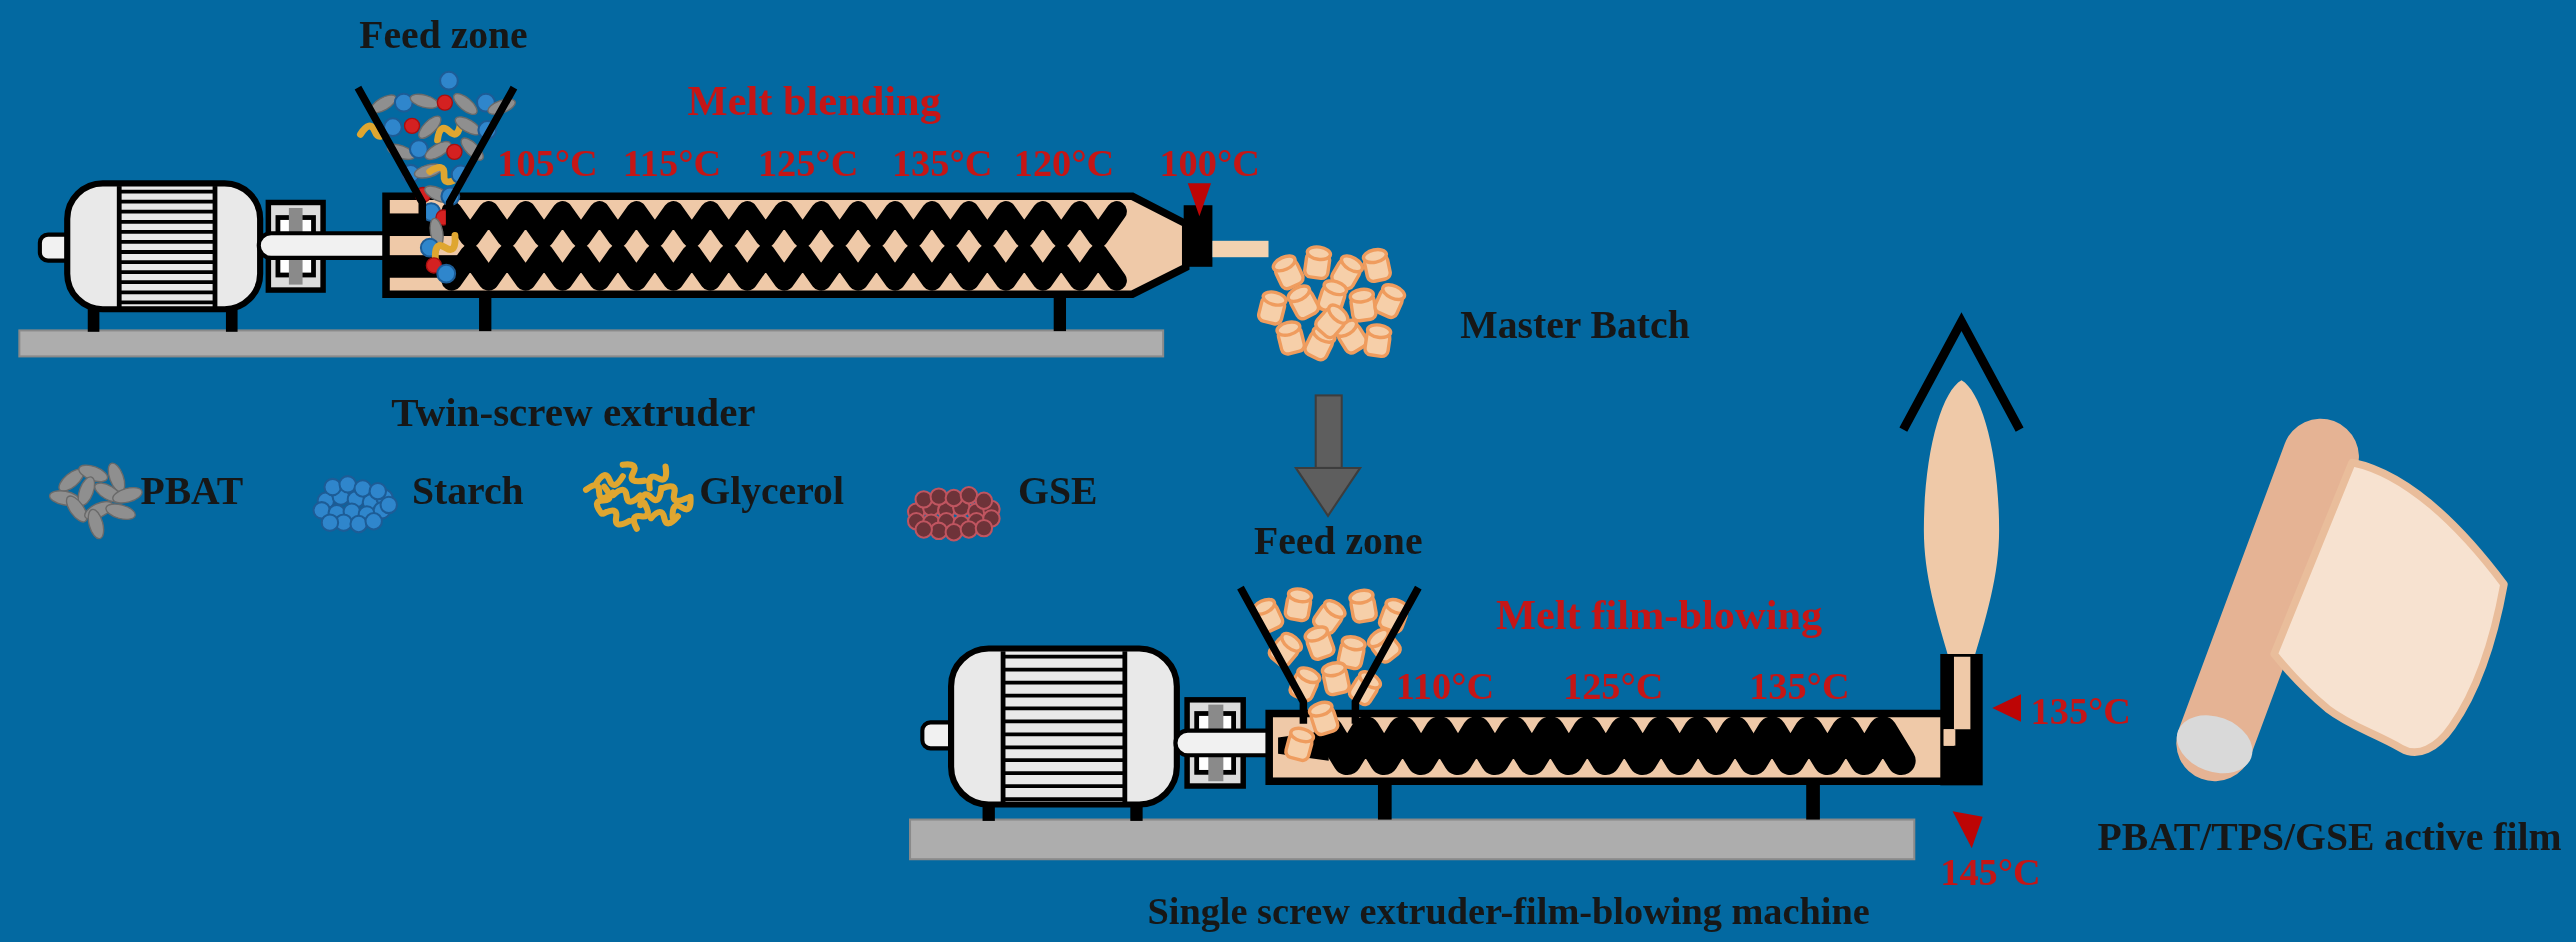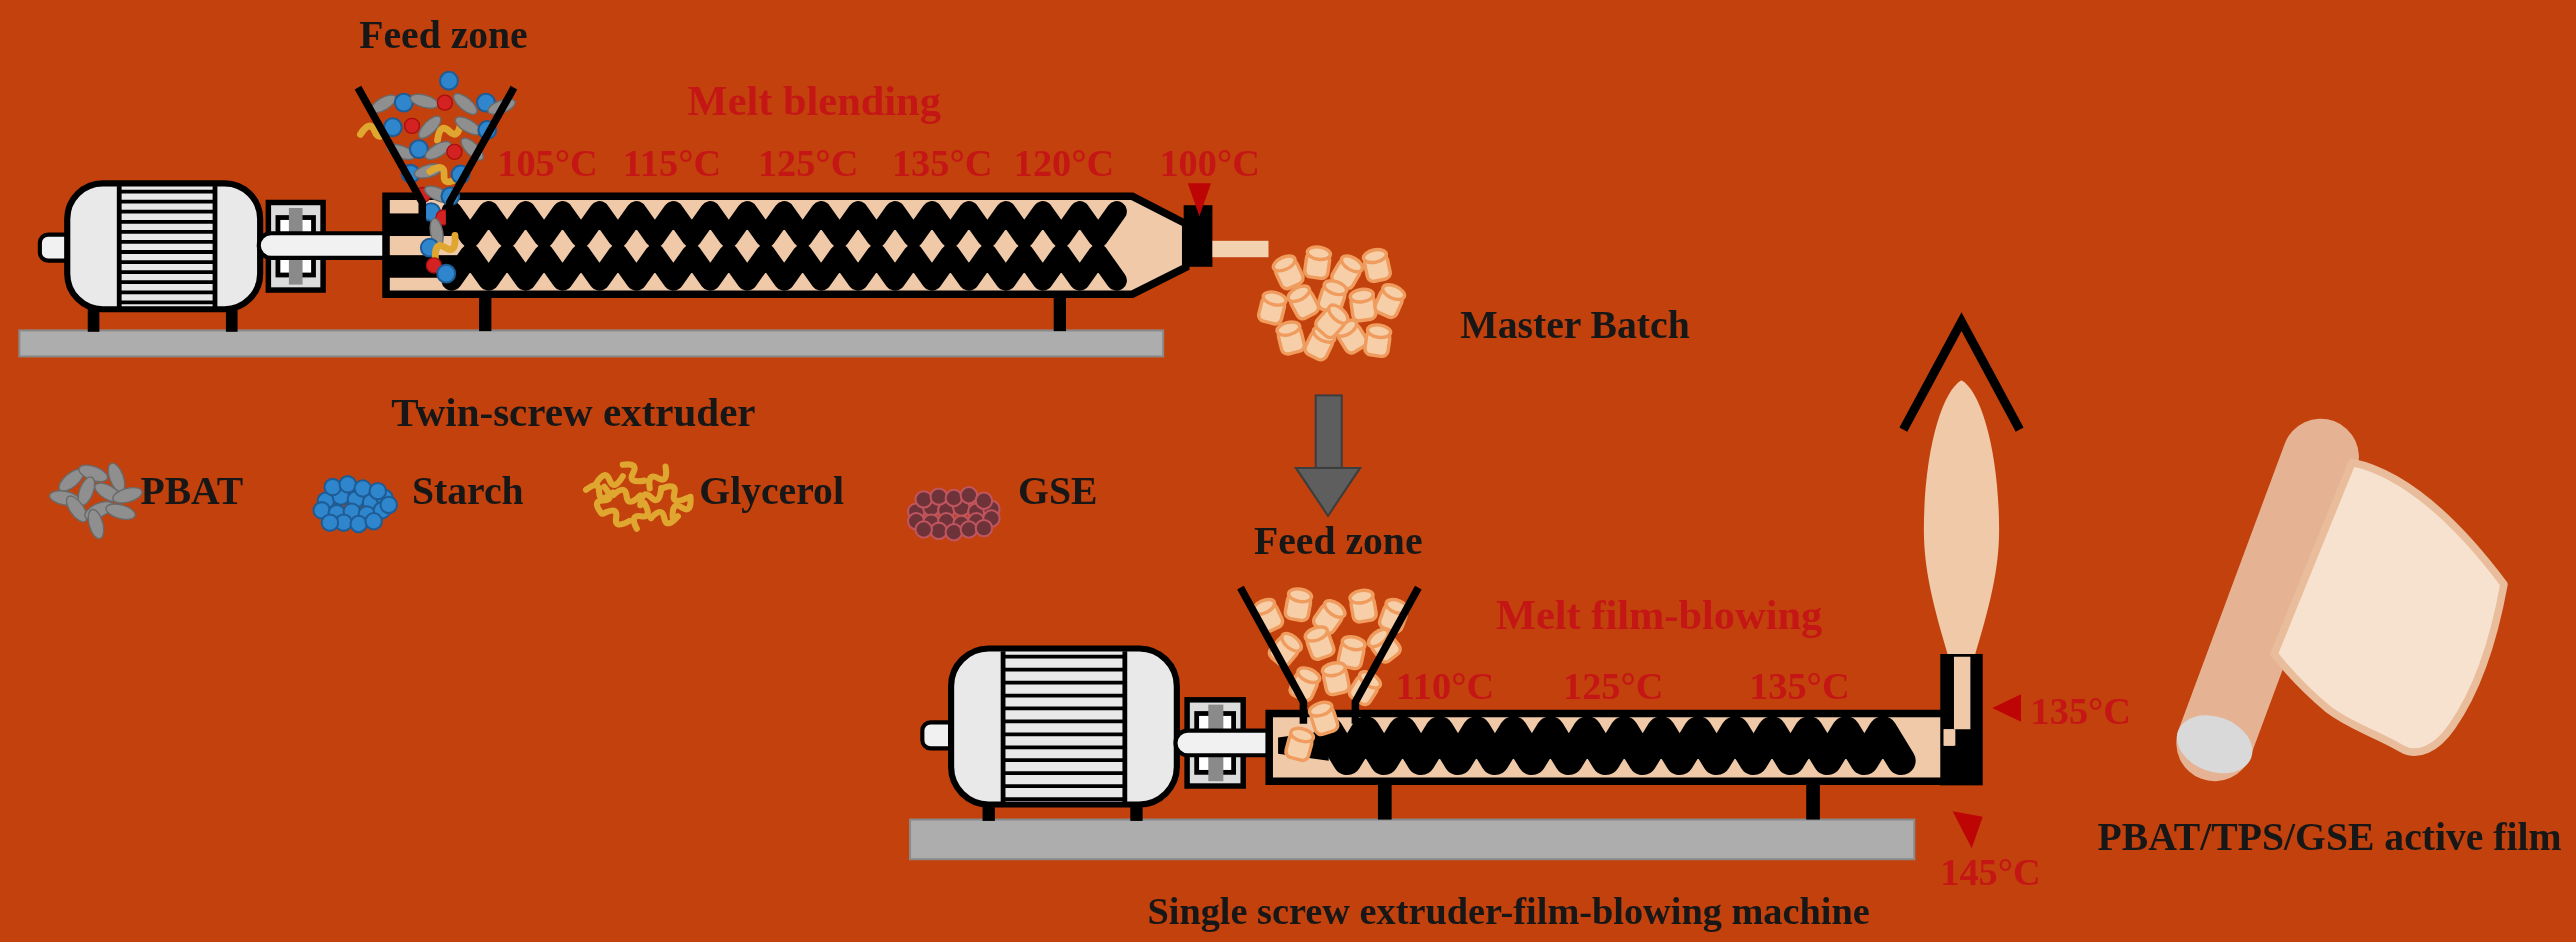--- a/index.html
+++ b/index.html
@@ -1,16 +1,16 @@
 <!DOCTYPE html>
 <html style="font-size:11px"><head>
 <meta charset="utf-8">
 <style>
   html,body{margin:0;padding:0;background:#ffffff;}
-  .stage{width:2576px;height:942px;position:relative;background:#c2410c;overflow:hidden;}
+  .stage{width:2576px;height:942px;position:relative;background:#0369a1;overflow:hidden;}
   svg{display:block;}
   text{font-family:"Liberation Serif","DejaVu Serif",serif;font-weight:bold;}
   .lbl-black{fill:#171717;}
 </style>
 </head>
 <body>
 
 <div class="stage">
 <svg width="2576" height="942" viewBox="0 0 3765 1377" xmlns="http://www.w3.org/2000/svg">
 

